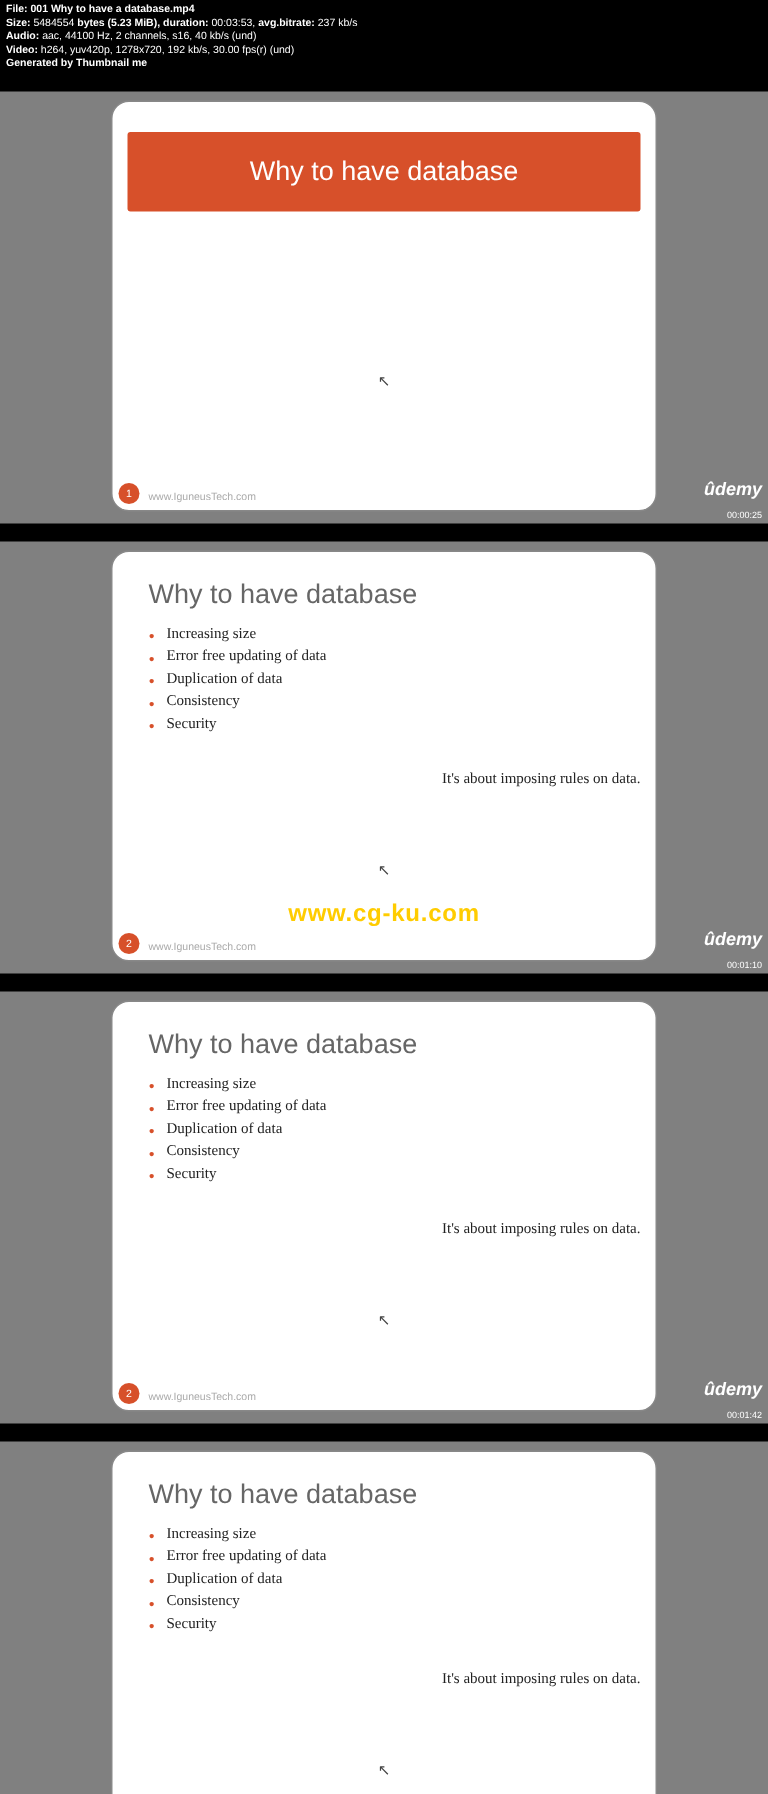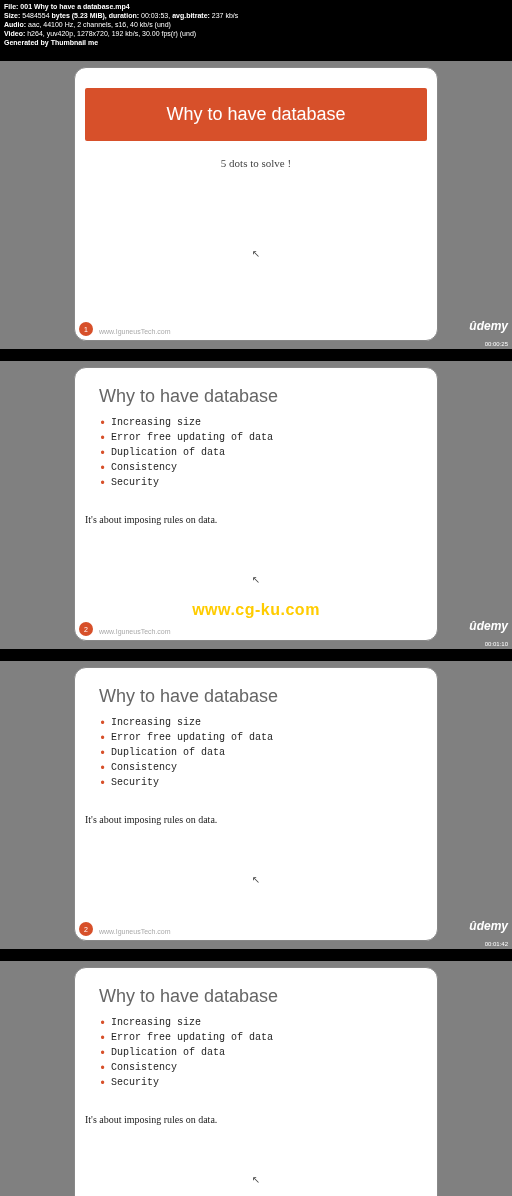--- a/index.html
+++ b/index.html
@@ -56,38 +56,37 @@
     .slide-heading {
       font-family: Arial, sans-serif;
       font-size: 18px;
       font-weight: 300;
       color: #666;
       margin: 10px 0 10px 14px;
     }
     .bullet-list {
       list-style: none;
       margin-left: 14px;
-      font-family: Liberation Mono, monospace;
     }
     .bullet-list li {
       font-size: 10px;
       color: #222;
       margin: 4px 0;
       position: relative;
       padding-left: 12px;
     }
     .bullet-list li::before {
       content: "•";
       color: #d7502a;
       position: absolute;
       left: 0;
       font-size: 12px;
     }
     .rule-text {
-      text-align: left;
+      text-align: right;
       font-size: 10px;
       color: #222;
       margin-top: 26px;
     }
     .cursor {
       position: absolute;
       left: 50%;
       font-size: 10px;
       color: #444;
       transform: translateX(-50%);
@@ -164,21 +163,20 @@
   </div>
   <div class="meta-line">
     <span class="meta-bold">Generated by Thumbnail me</span>
   </div>
 </div>
 
 <div class="frames" id="frames-container">
     <div class="frame-wrap">
       <div class="slide-area">
         <div class="title-banner">Why to have database</div>
-        <div class="subtitle">5 dots to solve !</div>
         <div class="cursor" style="top: 180px;">↖</div>
         <div class="page-num">1</div>
         <div class="footer-url">www.IguneusTech.com</div>
       </div>
       <div class="udemy-logo">ûdemy</div>
       <div class="timestamp">00:00:25</div>
     </div>
     <div class="frame-wrap">
       <div class="slide-area">
         <div class="slide-heading">Why to have database</div>

